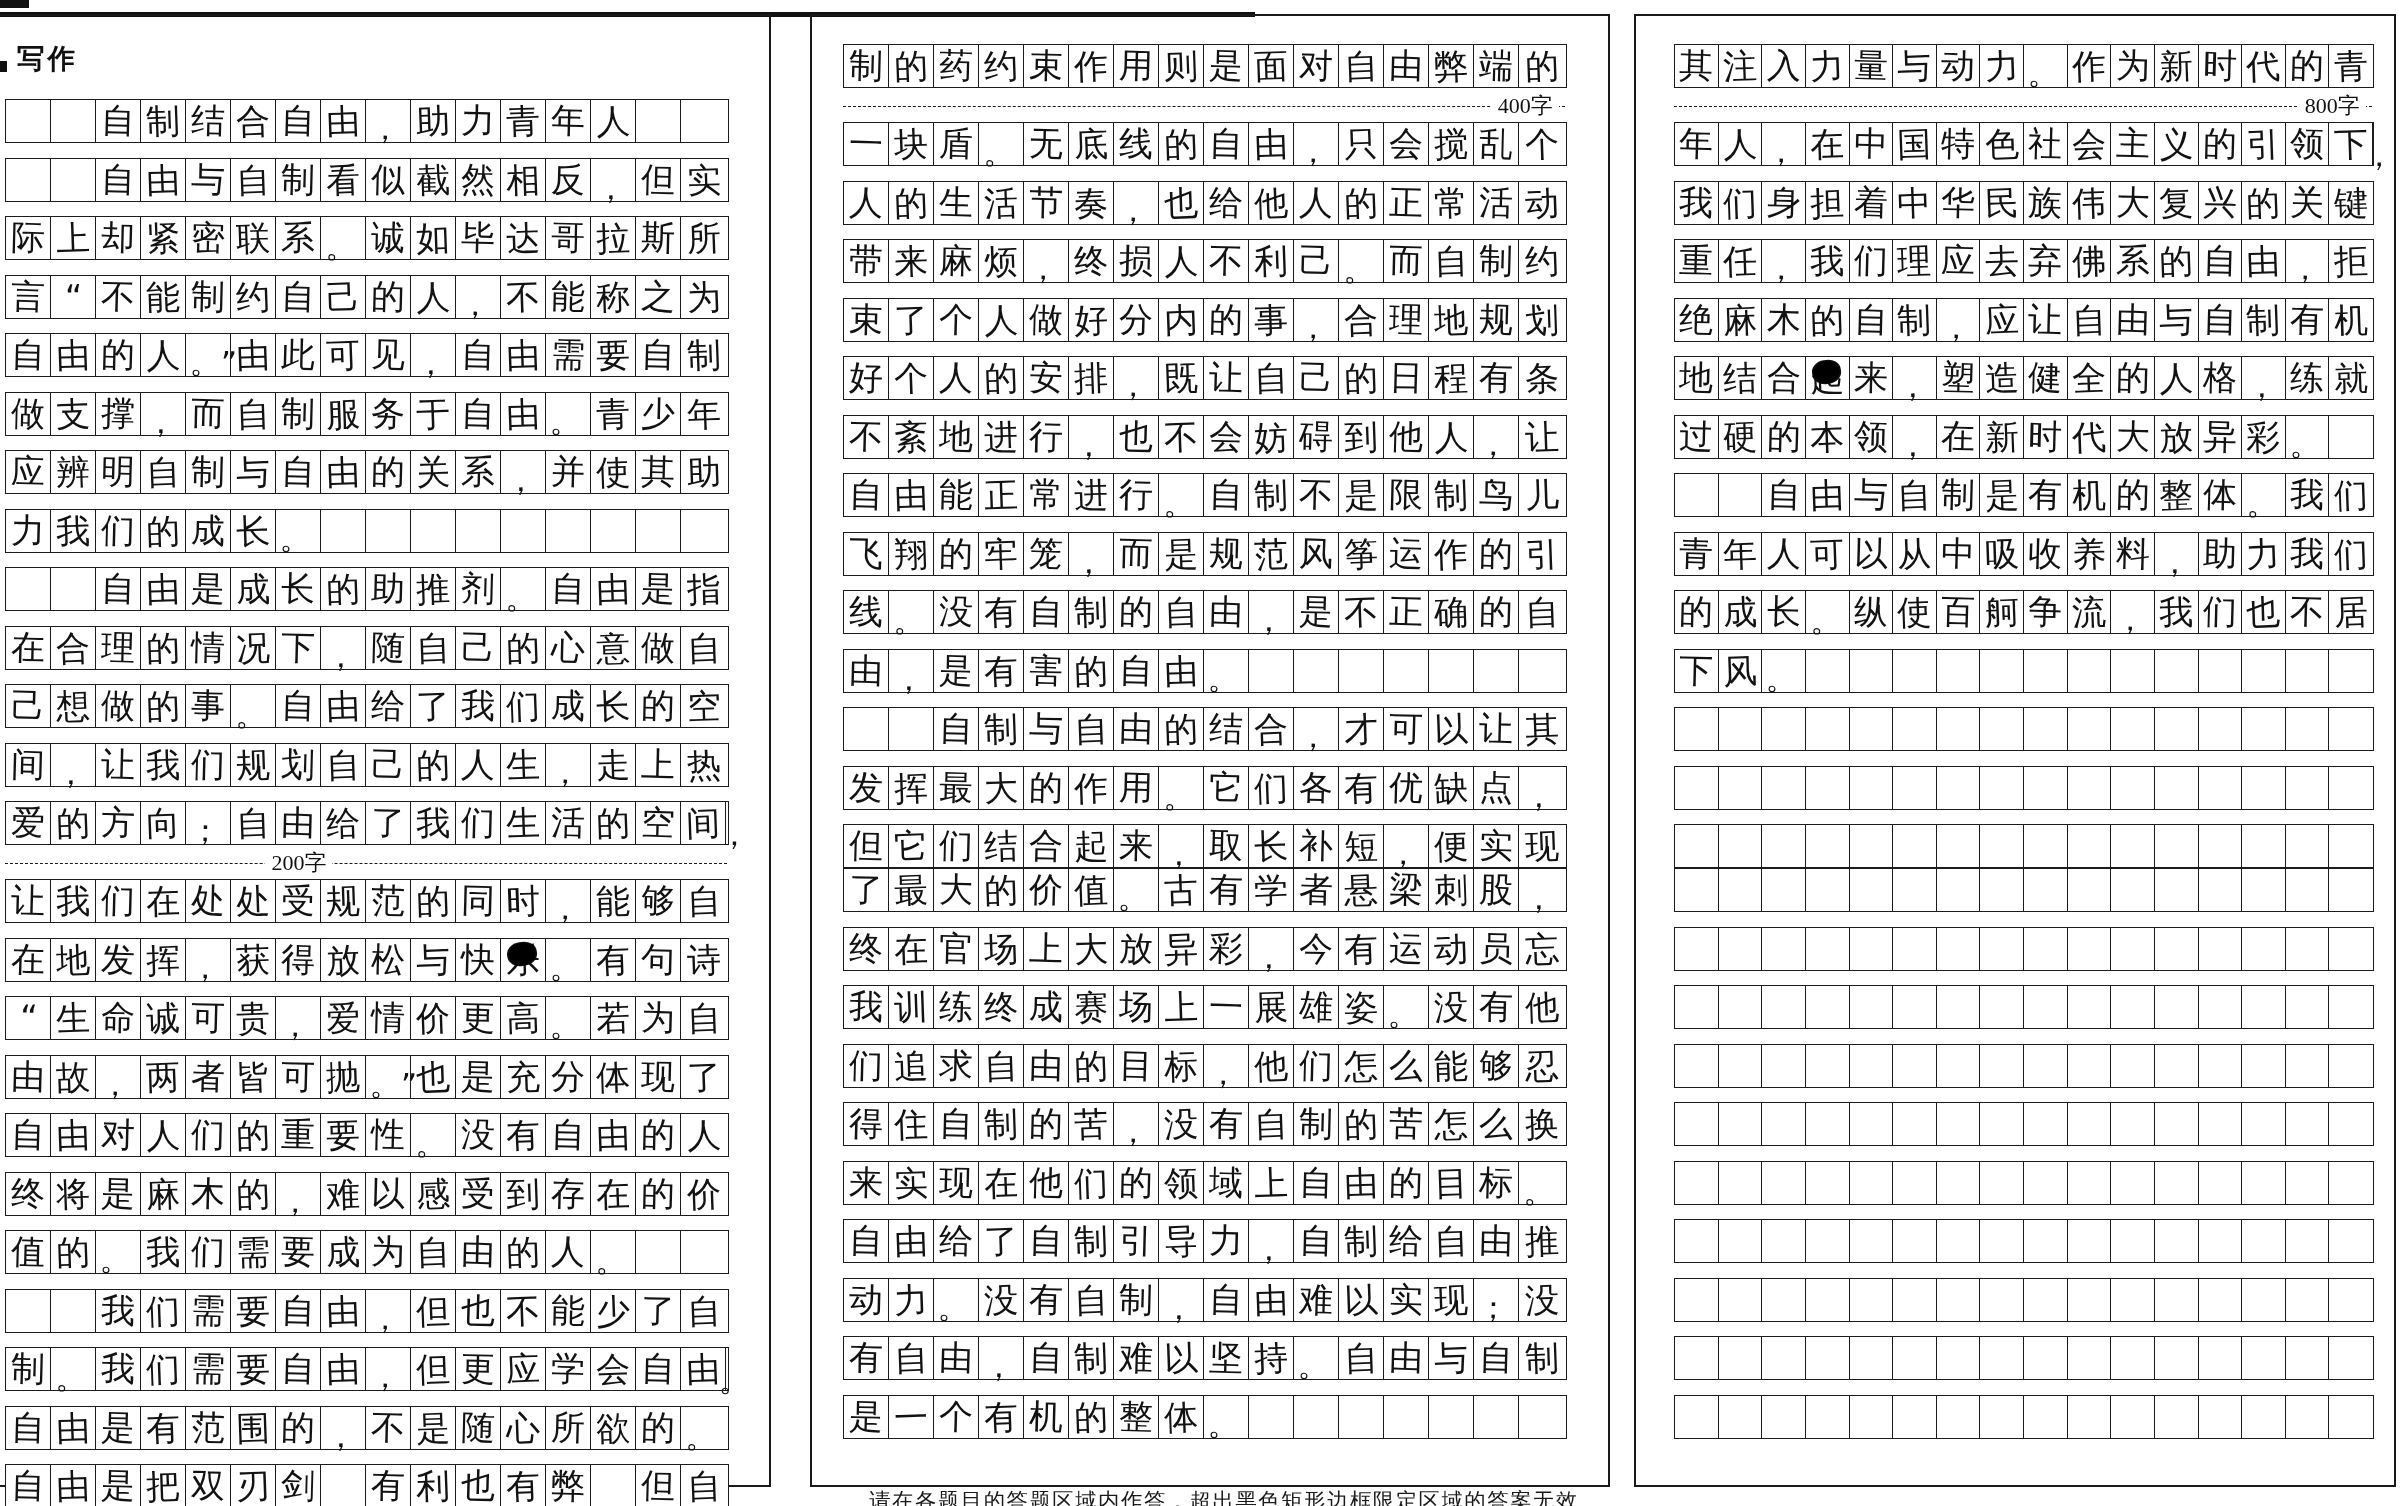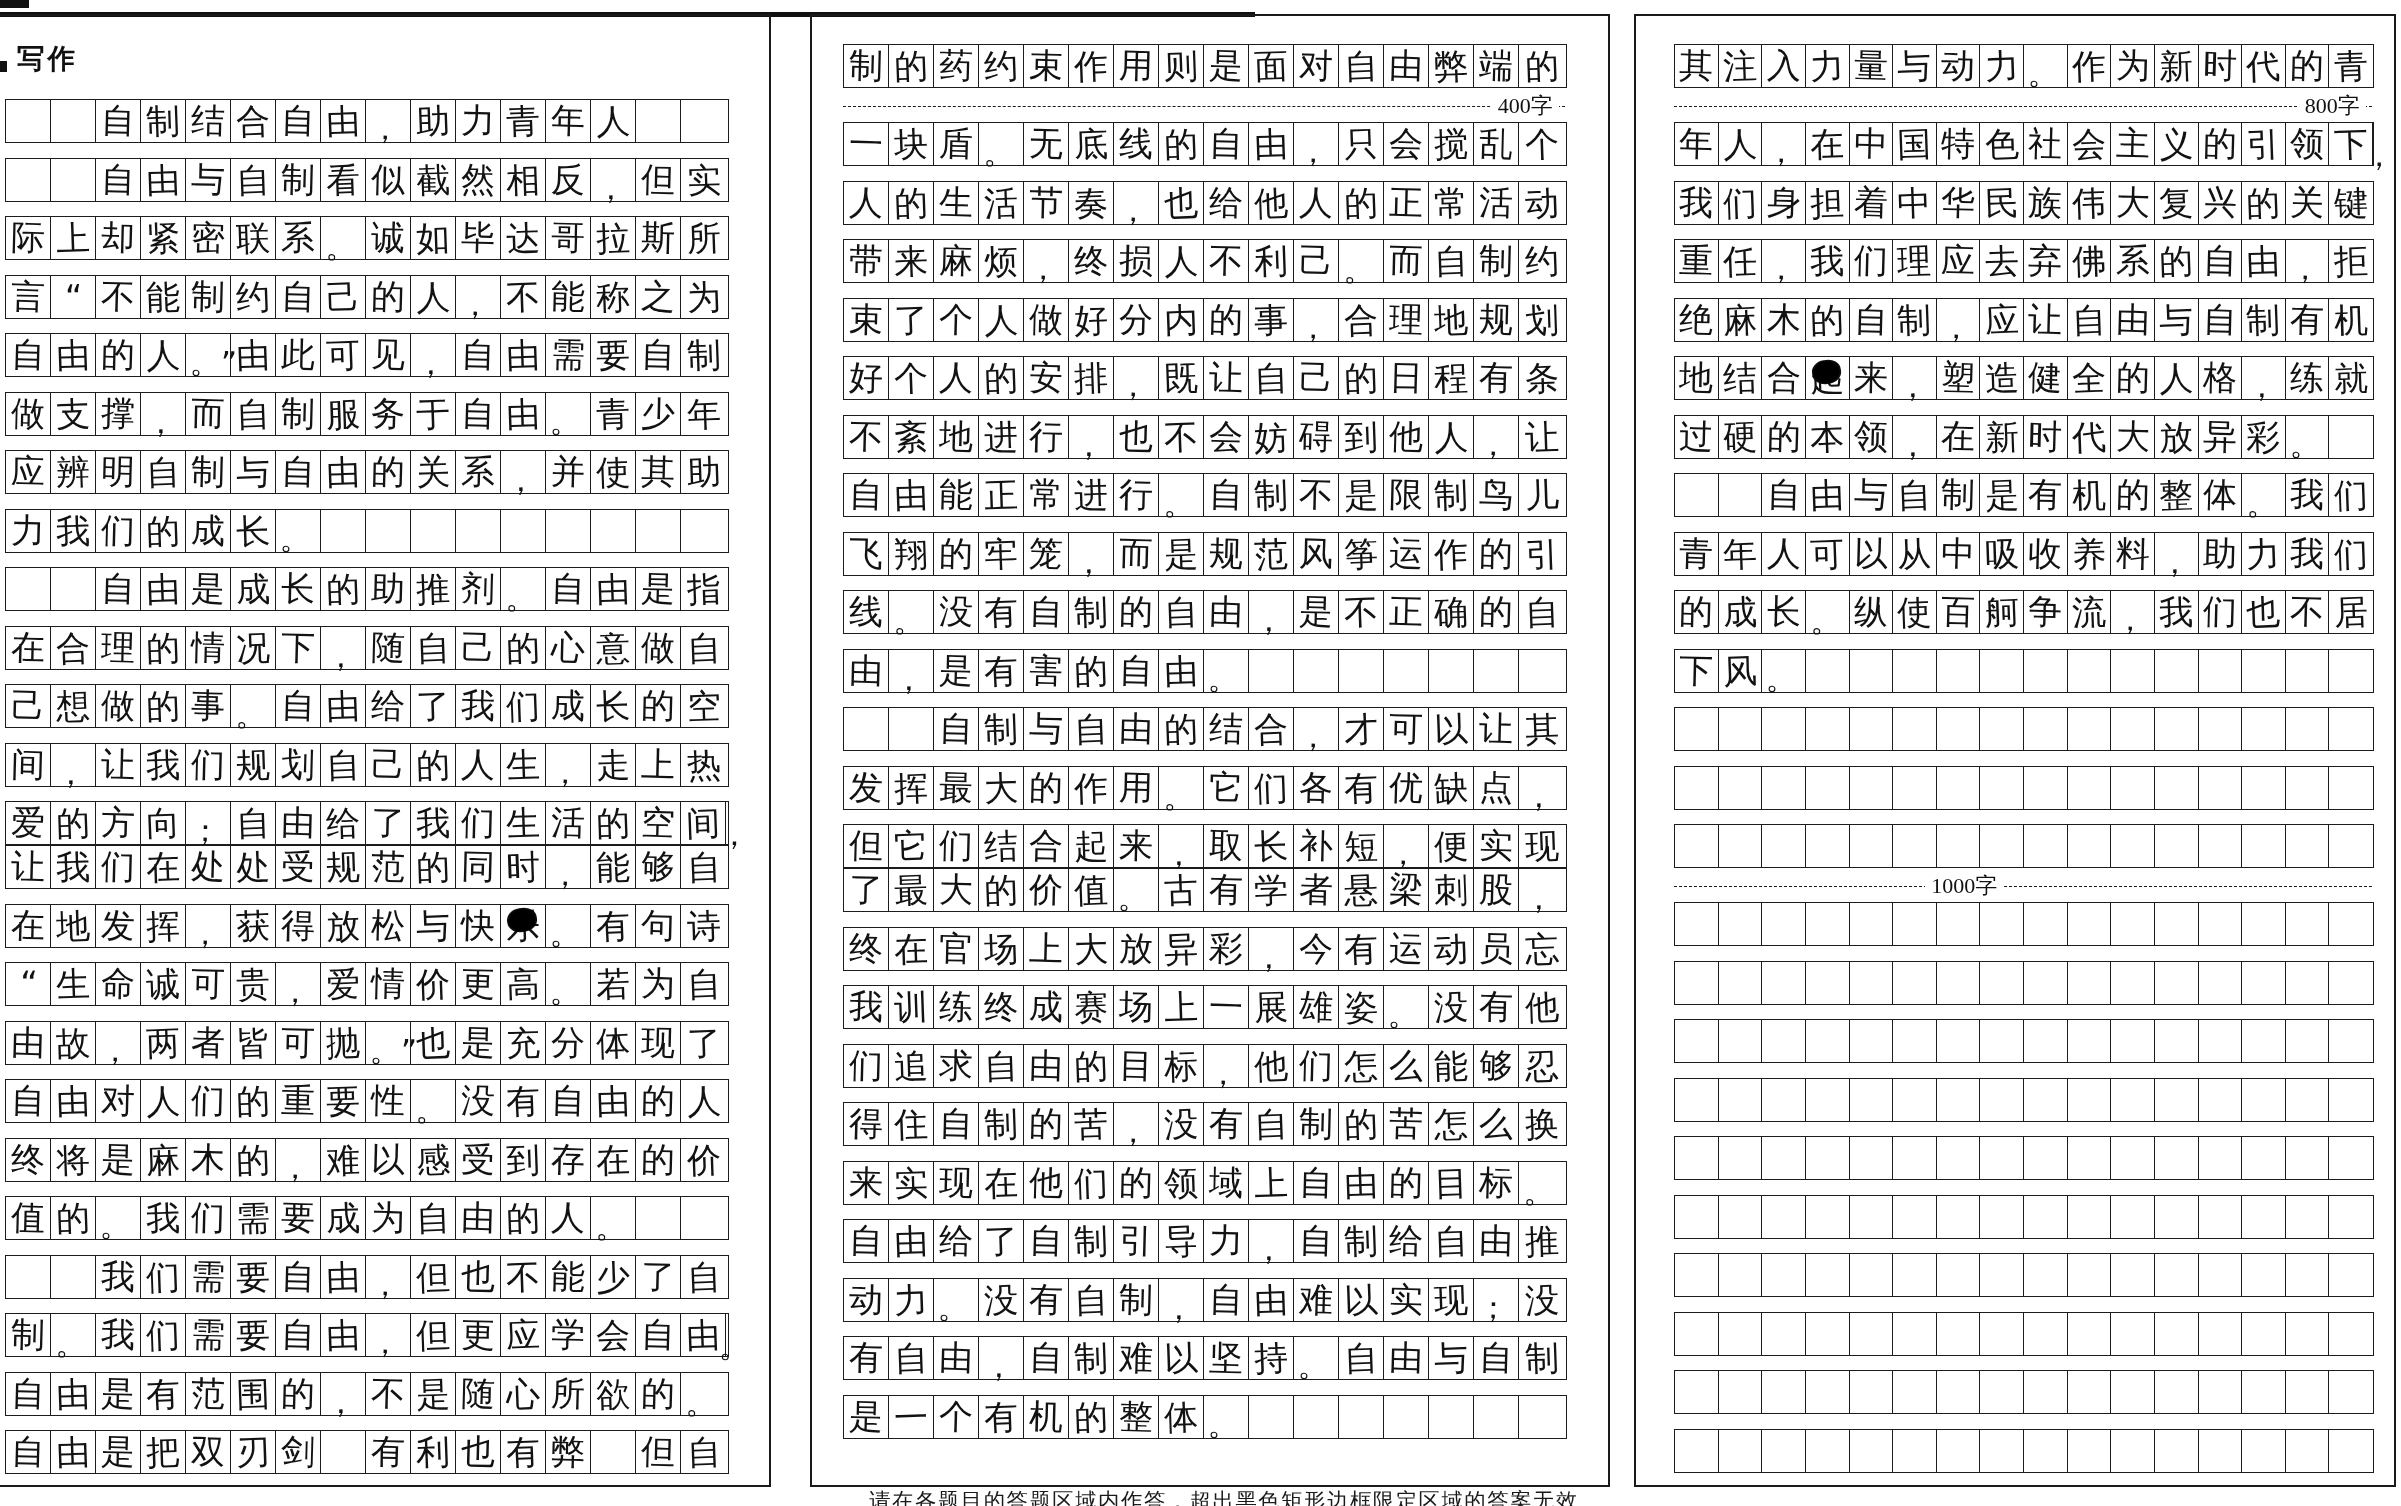--- a/index.html
+++ b/index.html
@@ -680,20 +680,24 @@
         <span class="ink">的</span>
       </div>
       <div class="cell" style="width: 45px;">
         <span class="ink">空</span>
       </div>
       <div class="cell" style="width: 45px;">
         <span class="ink">间</span>
       </div>
       <span class="overflow-char">，</span>
     </div>
+    <div class="marker" style="width: 722px;">
+      <div class="dash"></div>
+      <span class="lbl mid">200字</span>
+    </div>
     <div class="grid-row" style="width: 722px;">
       <div class="cell" style="width: 45px;">
         <span class="ink">让</span>
       </div>
       <div class="cell" style="width: 45px;">
         <span class="ink">我</span>
       </div>
       <div class="cell" style="width: 45px;">
         <span class="ink">们</span>
       </div>
@@ -2971,24 +2975,20 @@
       <div class="cell" style="width: 44px;"></div>
       <div class="cell" style="width: 44px;"></div>
       <div class="cell" style="width: 44px;"></div>
       <div class="cell" style="width: 44px;"></div>
       <div class="cell" style="width: 44px;"></div>
       <div class="cell" style="width: 44px;"></div>
       <div class="cell" style="width: 44px;"></div>
       <div class="cell" style="width: 44px;"></div>
       <div class="cell" style="width: 44px;"></div>
       <div class="cell" style="width: 44px;"></div>
-    </div>
-    <div class="marker" style="width: 698px;">
-      <div class="dash"></div>
-      <span class="lbl mid">1000字</span>
     </div>
     <div class="grid-row" style="width: 698px;">
       <div class="cell" style="width: 44px;"></div>
       <div class="cell" style="width: 44px;"></div>
       <div class="cell" style="width: 44px;"></div>
       <div class="cell" style="width: 44px;"></div>
       <div class="cell" style="width: 44px;"></div>
       <div class="cell" style="width: 44px;"></div>
       <div class="cell" style="width: 44px;"></div>
       <div class="cell" style="width: 44px;"></div>

